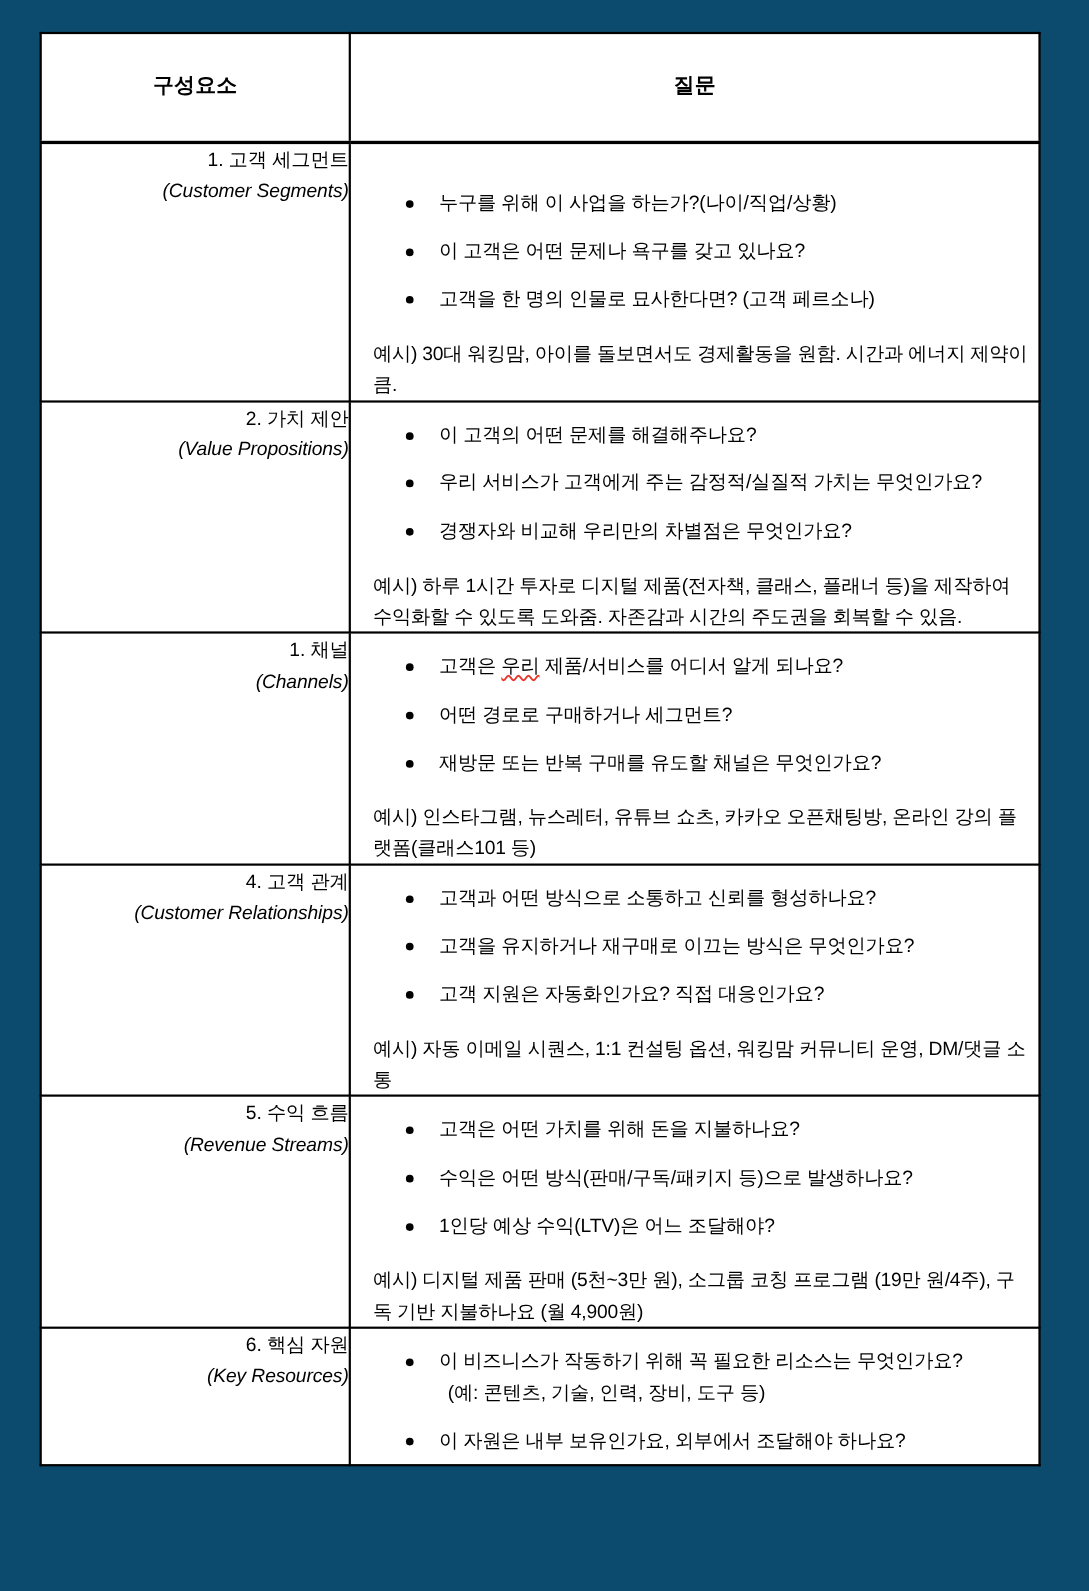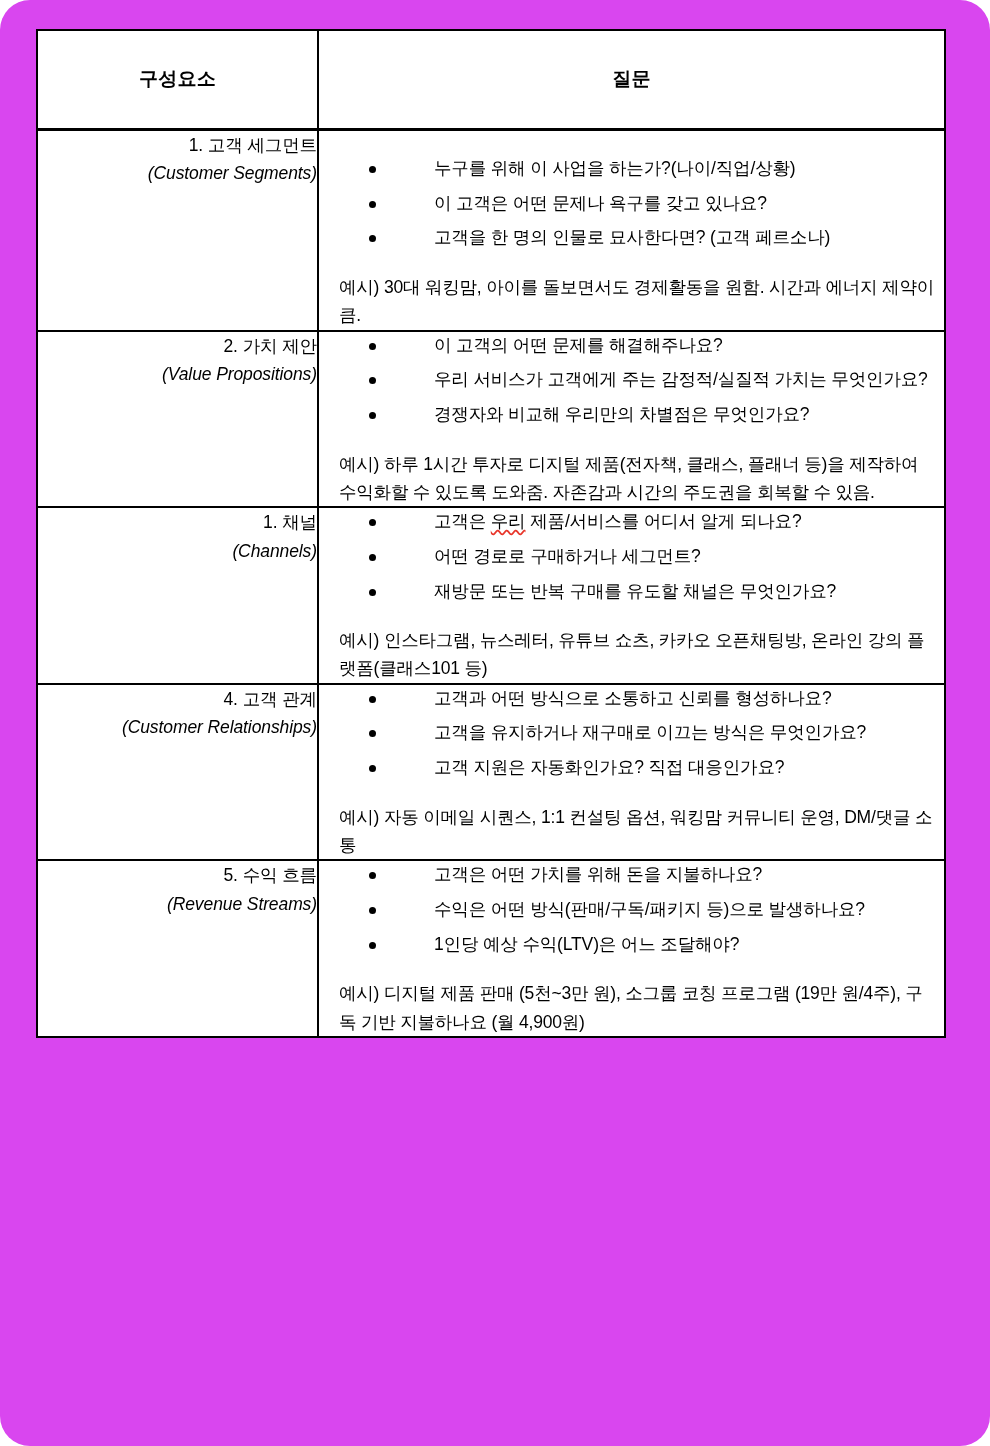--- a/index.html
+++ b/index.html
@@ -13,23 +13,22 @@
     height: 1446px;
     font-family: "Liberation Sans", "DejaVu Sans", sans-serif;
     color: #000000;
     -webkit-font-smoothing: antialiased;
   }
 
   .page {
     position: relative;
     width: 990px;
     height: 1446px;
-    background: #d946ef;
+    background: #0c4a6e;
     box-sizing: border-box;
-    border-radius: 30px;
   }
 
   .canvas-table {
     position: absolute;
     left: 36px;
     top: 29px;
     width: 908px;
     border-collapse: collapse;
     table-layout: fixed;
   }
@@ -78,22 +77,22 @@
     padding: 24px 14px 18px 0;
   }
 
   ul.q-list {
     list-style: none;
     margin: 0;
     padding: 0;
   }
   ul.q-list > li.q-item {
     position: relative;
-    padding-left: 115px;
-    margin: 0 0 7px 0;
+    padding-left: 80px;
+    margin: 16px 0 7px 0;
     font-size: 17.5px;
     line-height: 1.58;
     letter-spacing: -0.15px;
   }
   ul.q-list > li.q-item::before {
     content: "";
     position: absolute;
     left: 50px;
     top: 11px;
     width: 7px;
@@ -227,16 +226,30 @@
           </td>
           <td class="cell-question">
             <ul class="q-list">
               <li class="q-item"><span class="q-text">고객은 어떤 가치를 위해 돈을 지불하나요?</span></li>
               <li class="q-item"><span class="q-text">수익은 어떤 방식(판매/구독/패키지 등)으로 발생하나요?</span></li>
               <li class="q-item"><span class="q-text">1인당 예상 수익(LTV)은 어느 조달해야?</span></li>
             </ul>
             <p class="q-example">예시) 디지털 제품 판매 (5천~3만 원), 소그룹 코칭 프로그램 (19만 원/4주), 구독 기반 지불하나요 (월 4,900원)</p>
           </td>
         </tr>
+        <tr class="row-6">
+          <td class="cell-component">
+            <div class="component-inner">
+              <span class="component-ko">6. 핵심 자원</span>
+              <span class="component-en">(Key Resources)</span>
+            </div>
+          </td>
+          <td class="cell-question">
+            <ul class="q-list">
+              <li class="q-item"><span class="q-text">이 비즈니스가 작동하기 위해 꼭 필요한 리소스는 무엇인가요?</span><span class="q-subnote">(예: 콘텐츠, 기술, 인력, 장비, 도구 등)</span></li>
+              <li class="q-item"><span class="q-text">이 자원은 내부 보유인가요, 외부에서 조달해야 하나요?</span></li>
+            </ul>
+          </td>
+        </tr>
       </tbody>
   </table>
 
 </div>
 
 </body></html>

